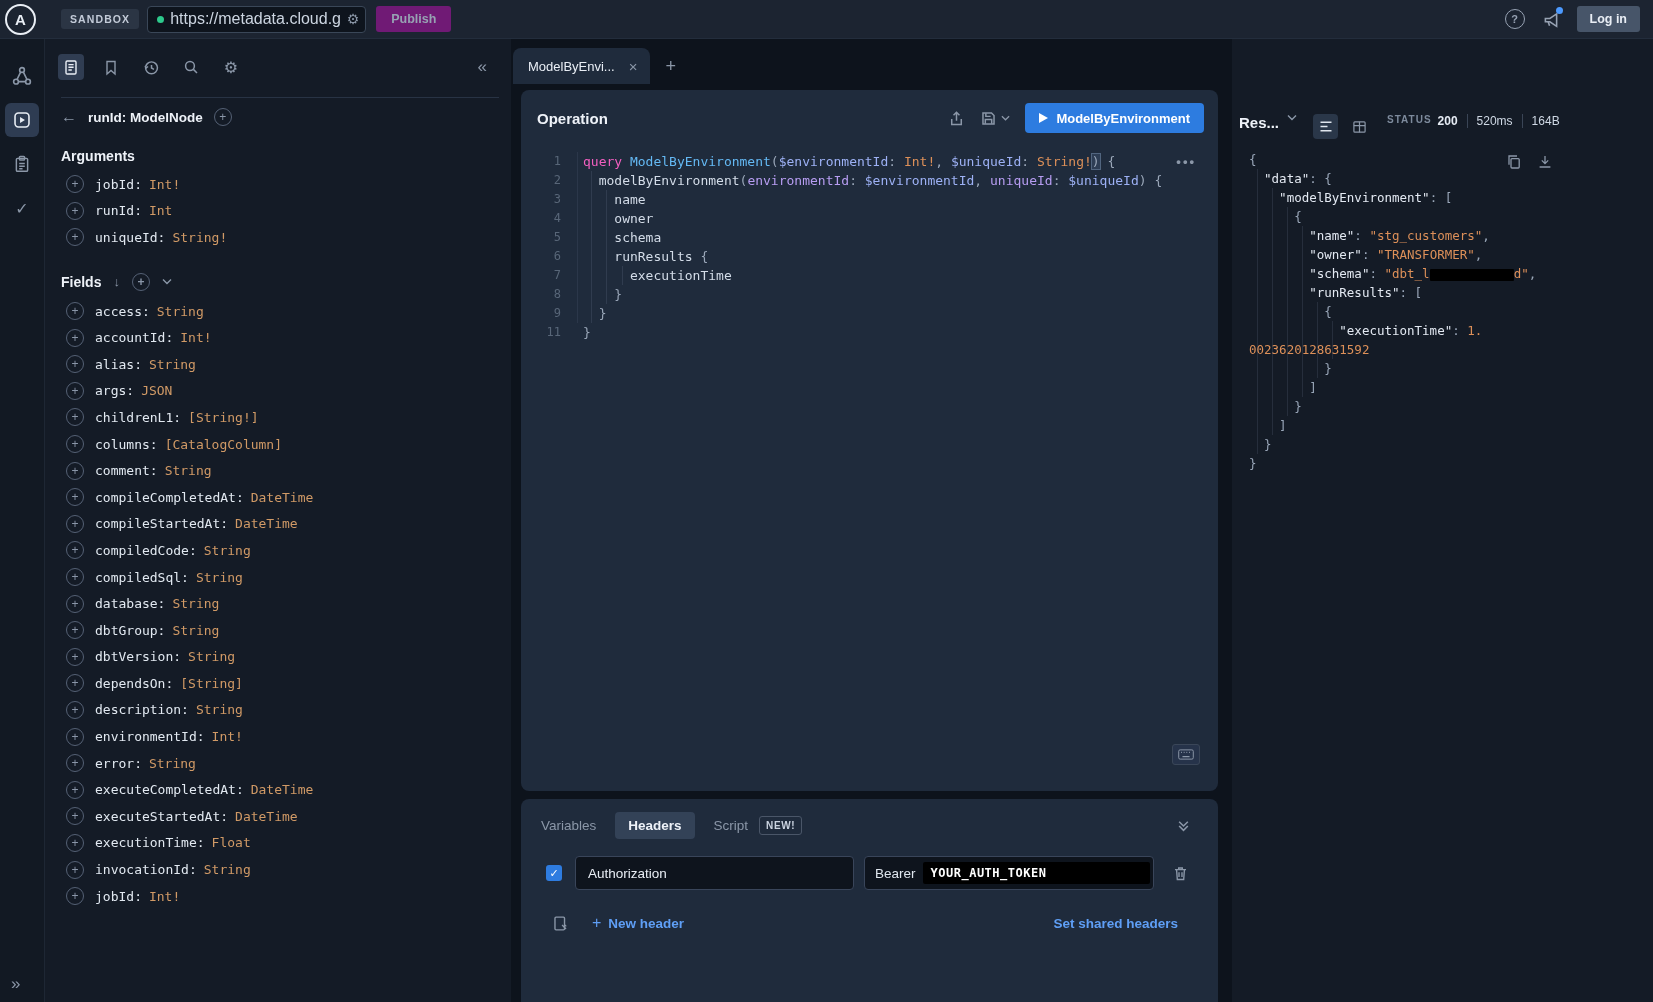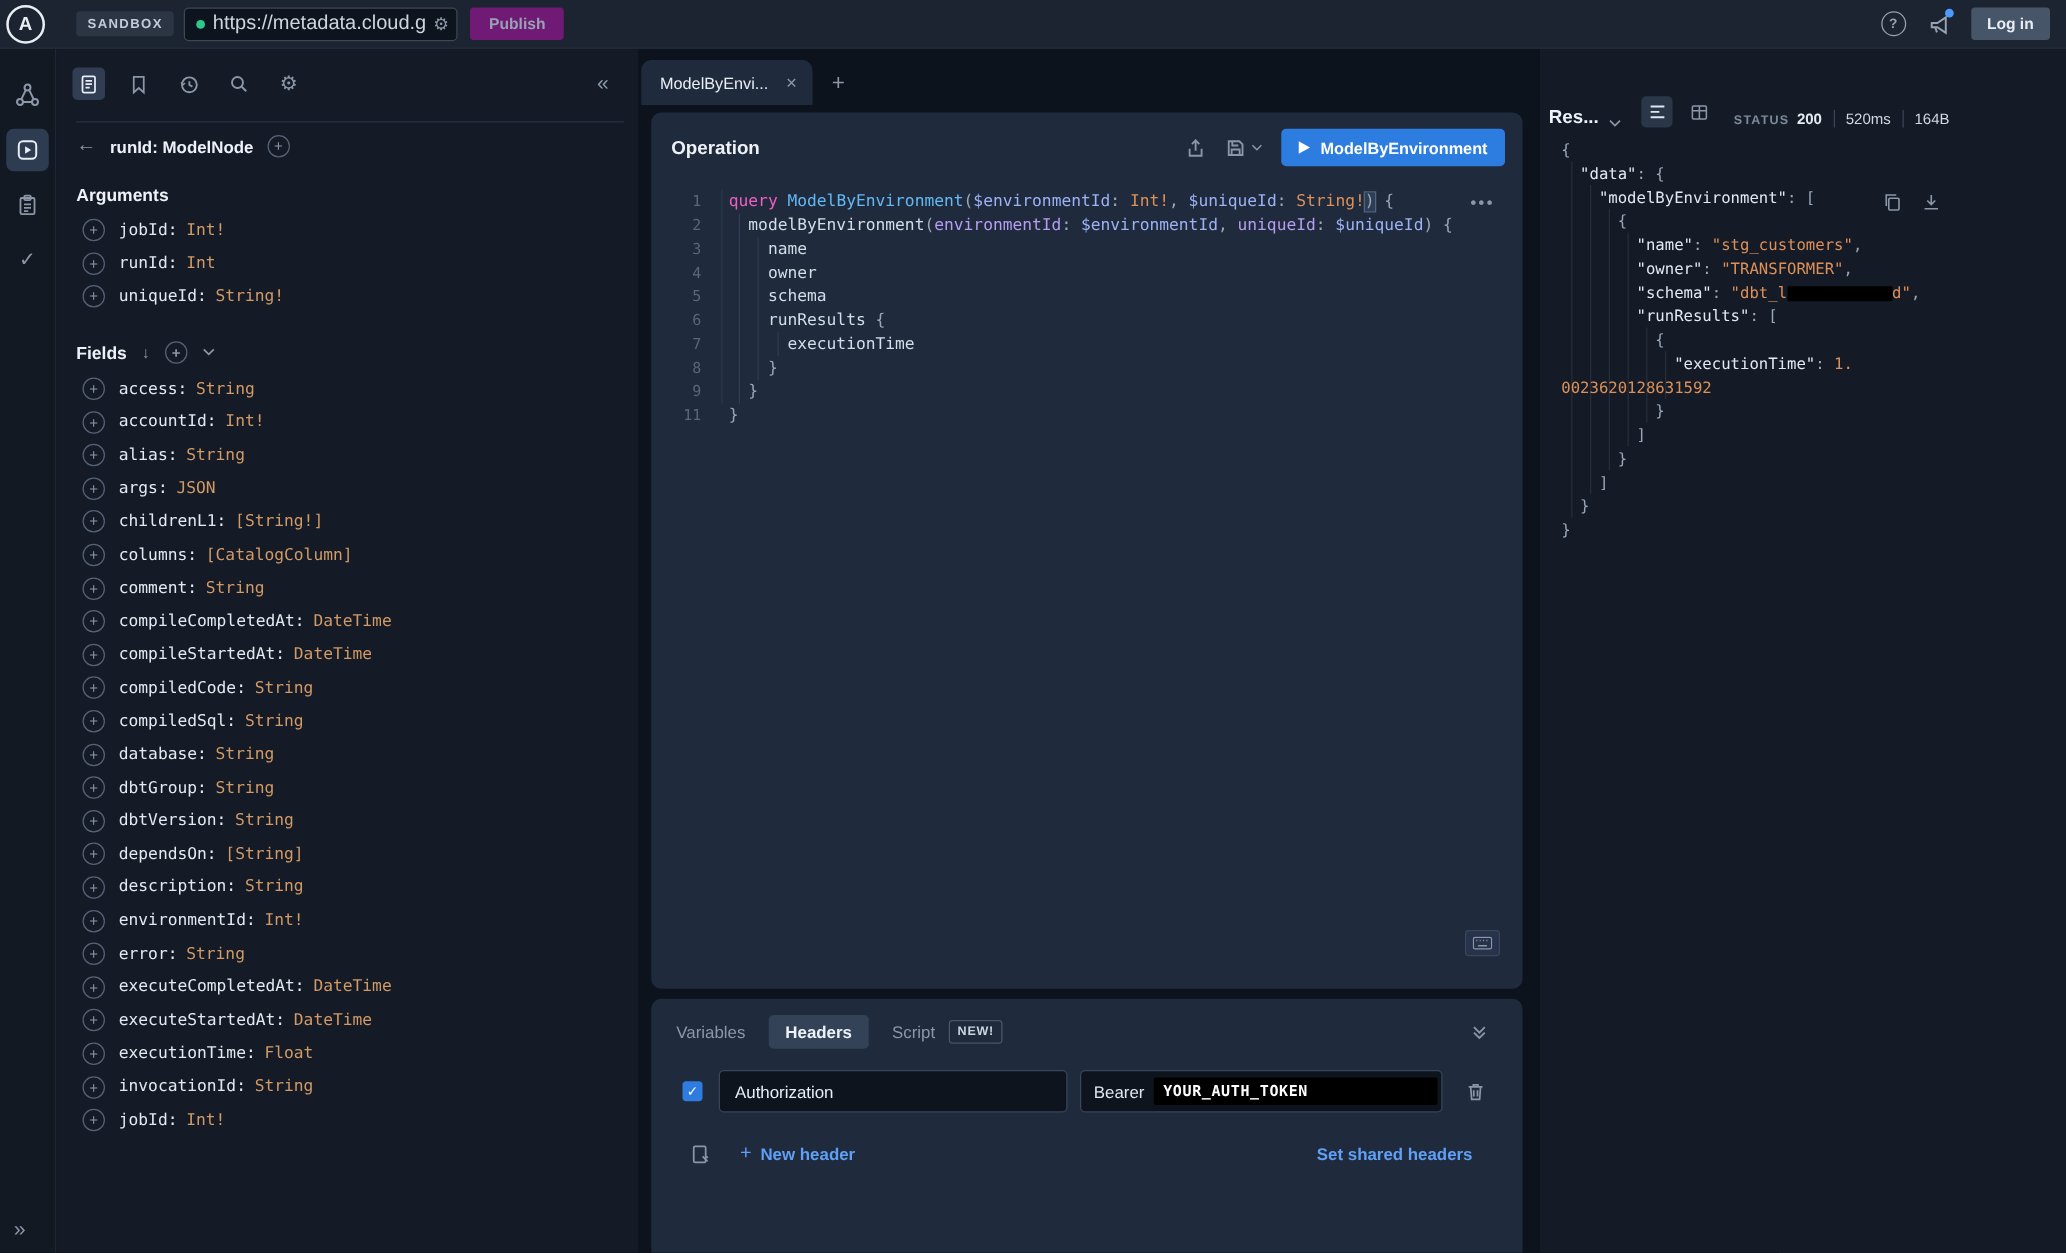--- a/index.html
+++ b/index.html
@@ -114,21 +114,21 @@
   .val-prefix{color:#dfe6ee;font-size:13.5px;flex:none;margin-right:7px;}
   .val-token{flex:1;background:#000;color:#fff;font-family:"DejaVu Sans Mono",monospace;font-size:12px;font-weight:700;
     letter-spacing:0.5px;padding:5px 8px;border-radius:2px;height:22px;box-sizing:border-box;line-height:13px;}
   .trash-btn{margin-left:18px;}
   .nh-row{display:flex;align-items:center;margin:24px 40px 0 31px;gap:0;}
   .nh-label{margin-left:23px;color:#5f9ff6;font-size:13.5px;font-weight:700;display:flex;align-items:center;gap:7px;}
   .nh-plus{font-size:16px;font-weight:400;}
   .shared-link{margin-left:auto;color:#5f9ff6;font-size:13.5px;font-weight:700;}
   
   .respanel{position:absolute;top:38px;left:1232px;width:421px;height:964px;background:#141b26;}
-  .resp-head{display:flex;align-items:flex-end;margin-top:36px;padding:0 10px 0 7px;height:28px;}
+  .resp-head{display:flex;align-items:flex-start;margin-top:76px;padding:0 10px 0 7px;height:28px;}
   .resp-title{font-size:15px;font-weight:700;color:#eef2f8;}
   .resp-chevron{margin-left:8px;}
   .resp-fmt{margin-left:16px;width:25px;height:25px;background:#2a3749;border-radius:4px;display:flex;align-items:center;justify-content:center;color:#dfe6ee;}
   .resp-table{margin-left:9px;width:25px;height:25px;display:flex;align-items:center;justify-content:center;color:#8b97a8;}
   .status-label{margin-left:15px;font-size:10px;font-weight:700;letter-spacing:1px;color:#7d8a9c;}
   .status-code{margin-left:6px;font-size:12px;font-weight:700;color:#e6ecf4;}
   .vdiv{width:1px;height:14px;background:#3a4556;margin:0 9px;}
   .meta-val{font-size:12px;color:#cfd8e4;}
   .resp-actions{position:absolute;top:116px;right:100px;display:flex;gap:15px;}
   .resp-lines-wrap{position:relative;margin-top:8px;font-family:"DejaVu Sans Mono",monospace;font-size:12.5px;}

